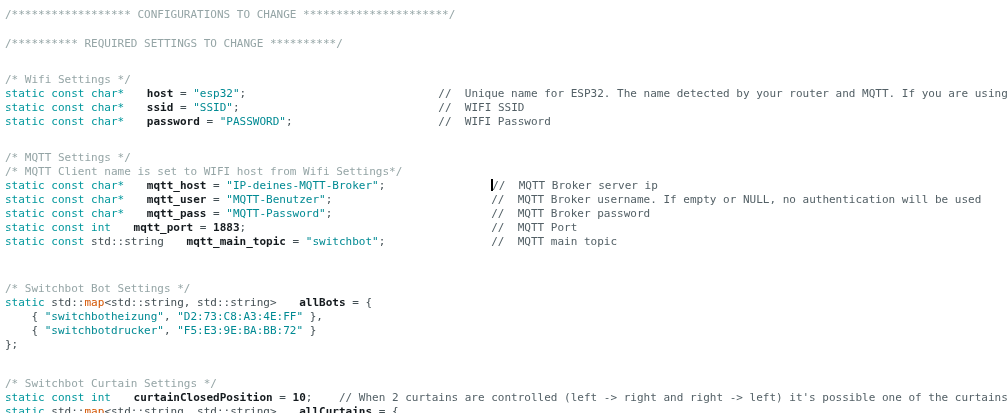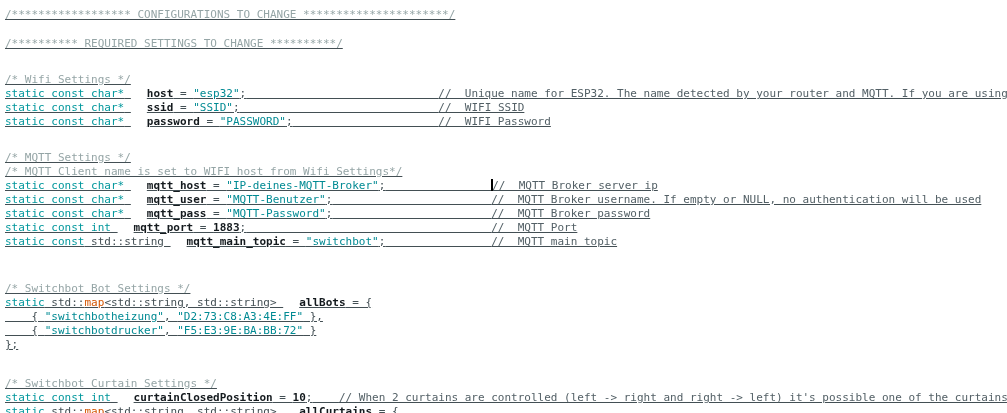--- a/index.html
+++ b/index.html
@@ -7,21 +7,20 @@
     width:1007px;height:413px;overflow:hidden;background:#ffffff;
   }
   .editor{
     position:relative;box-sizing:border-box;
     width:1007px;height:413px;
     padding:8px 0 0 5px;
     font-family:"DejaVu Sans Mono","Liberation Mono",monospace;
     font-size:11px;line-height:14px;
     white-space:pre;color:#434f54;
     cursor:text;
-    text-decoration:underline;
   }
   .code-line{height:14px;}
   
   .code-line:nth-child(2){height:15px;}
   .code-line:nth-child(4){height:22px;}
   .code-line:nth-child(9){height:22px;}
   .code-line:nth-child(17){height:33px;}
   .code-line:nth-child(23){height:25px;}
 
   .tok-k {color:#00979C;}                    

